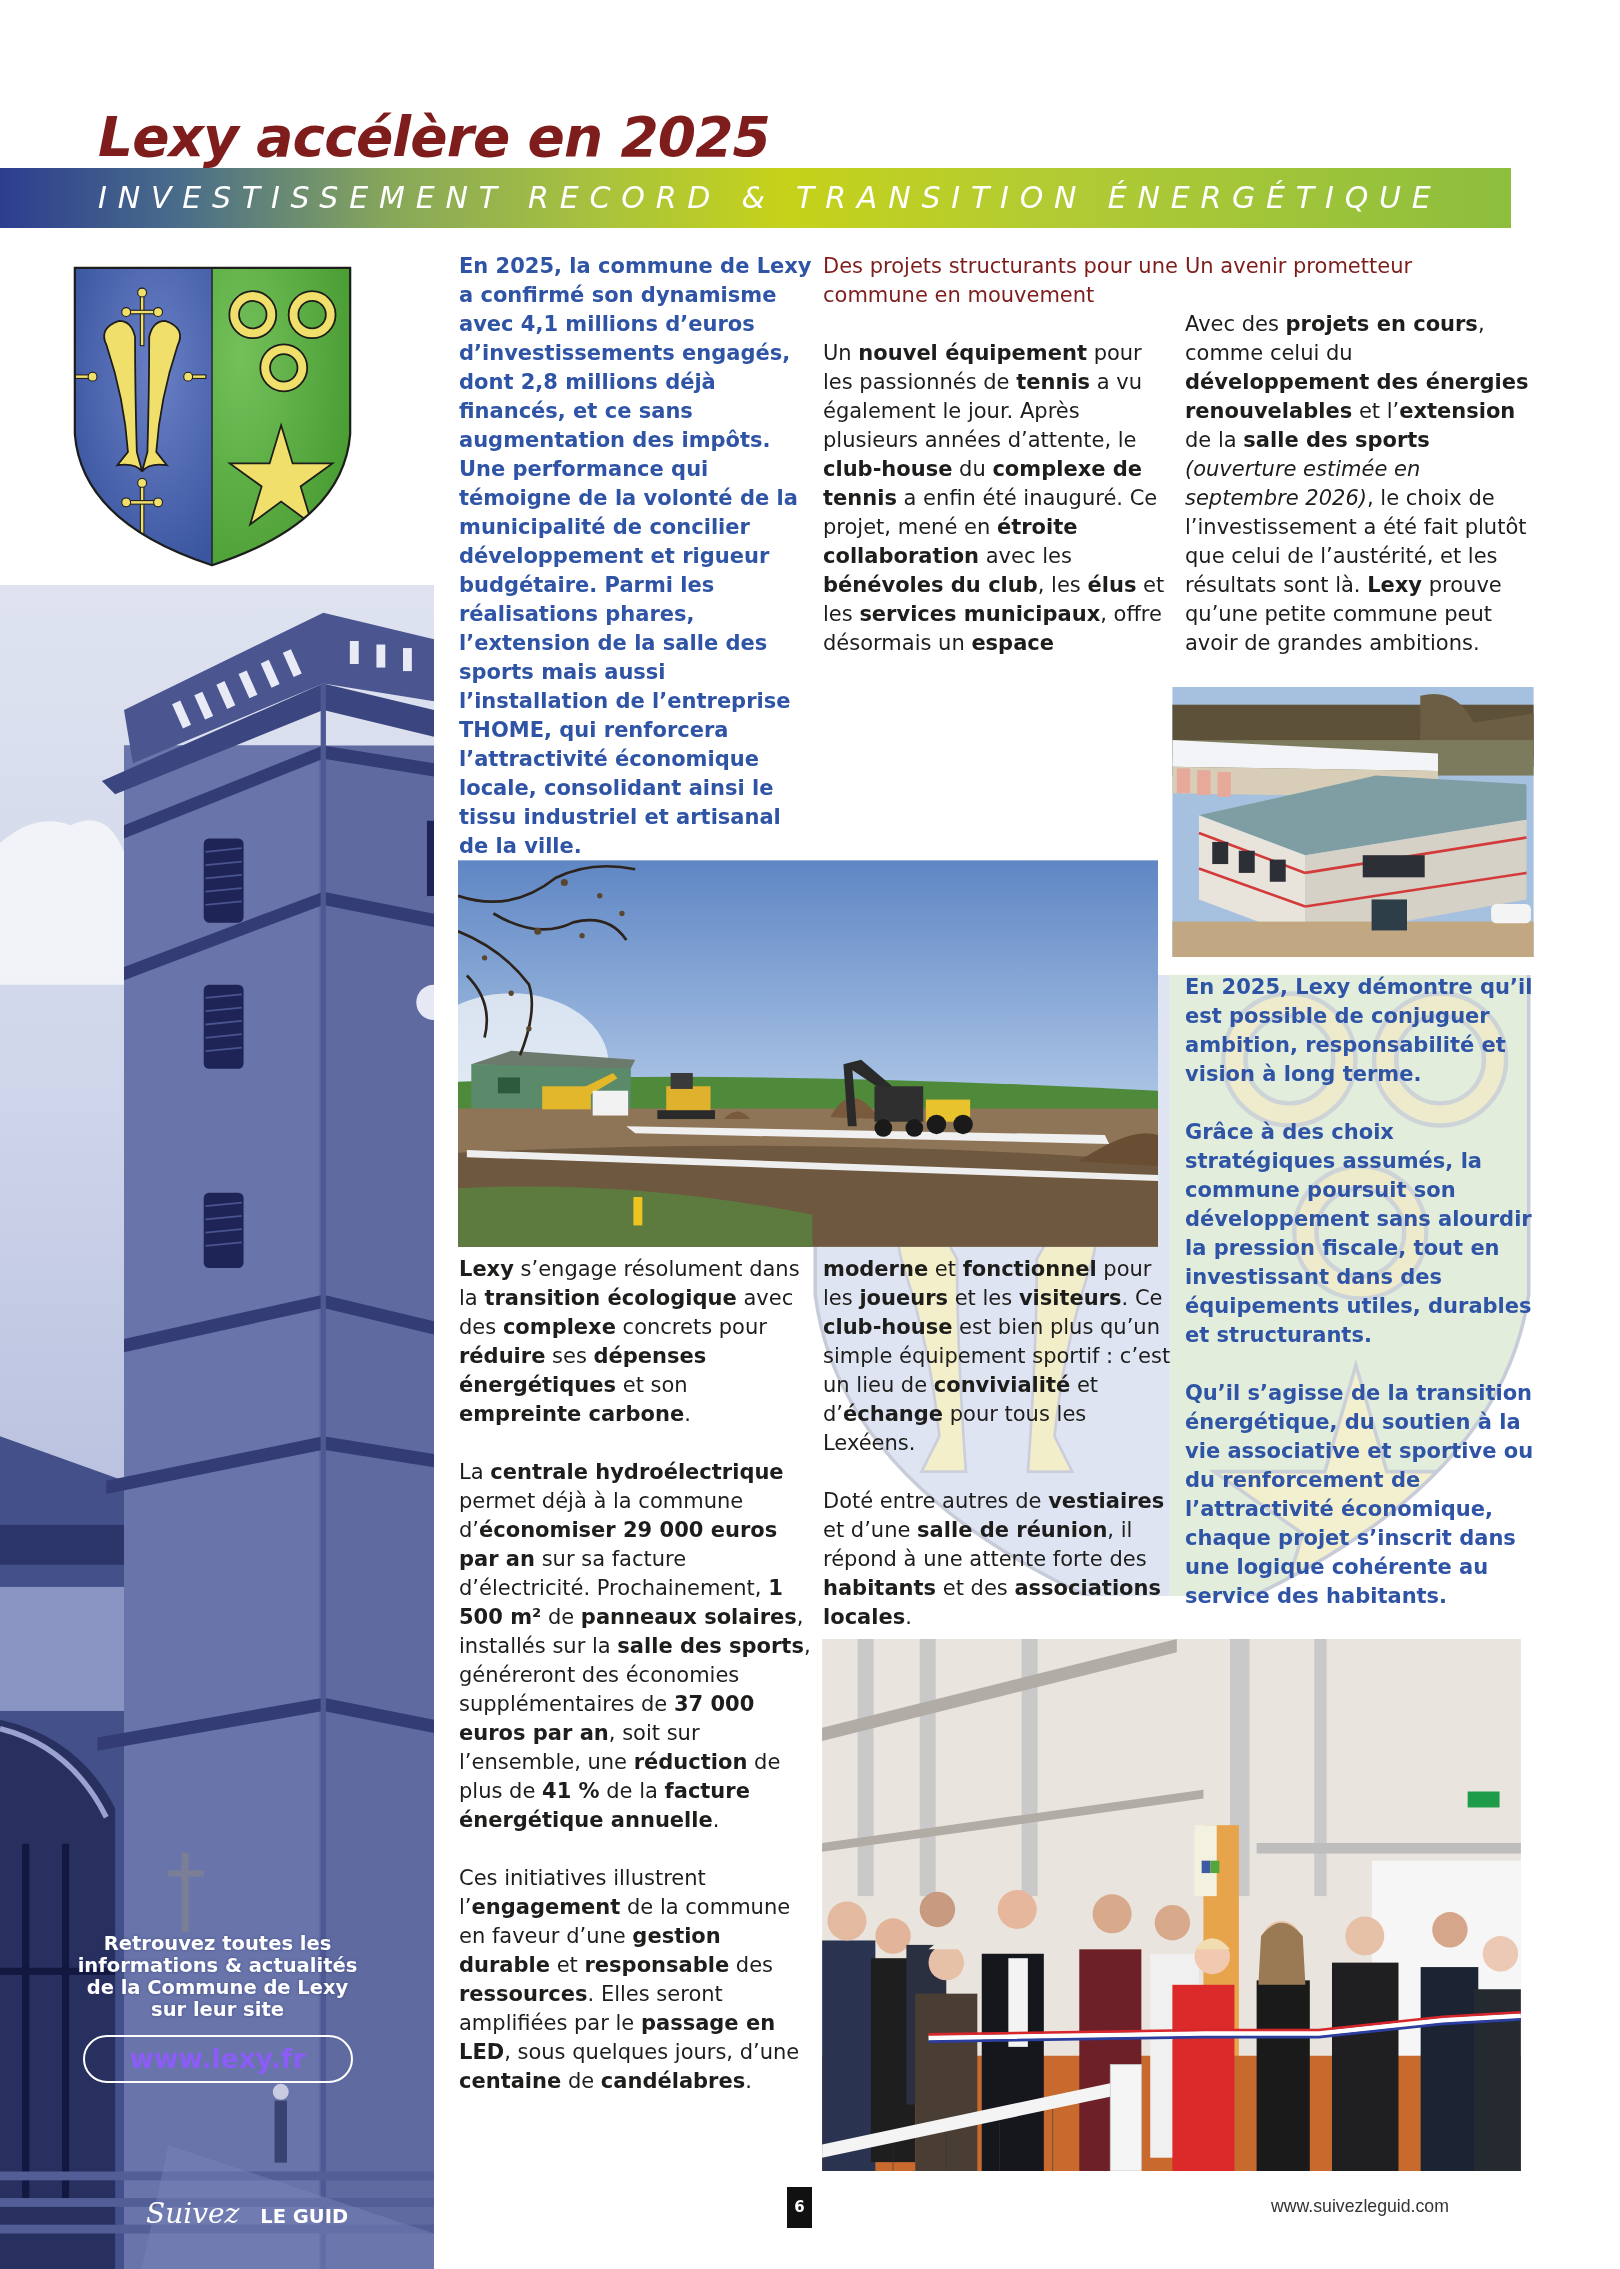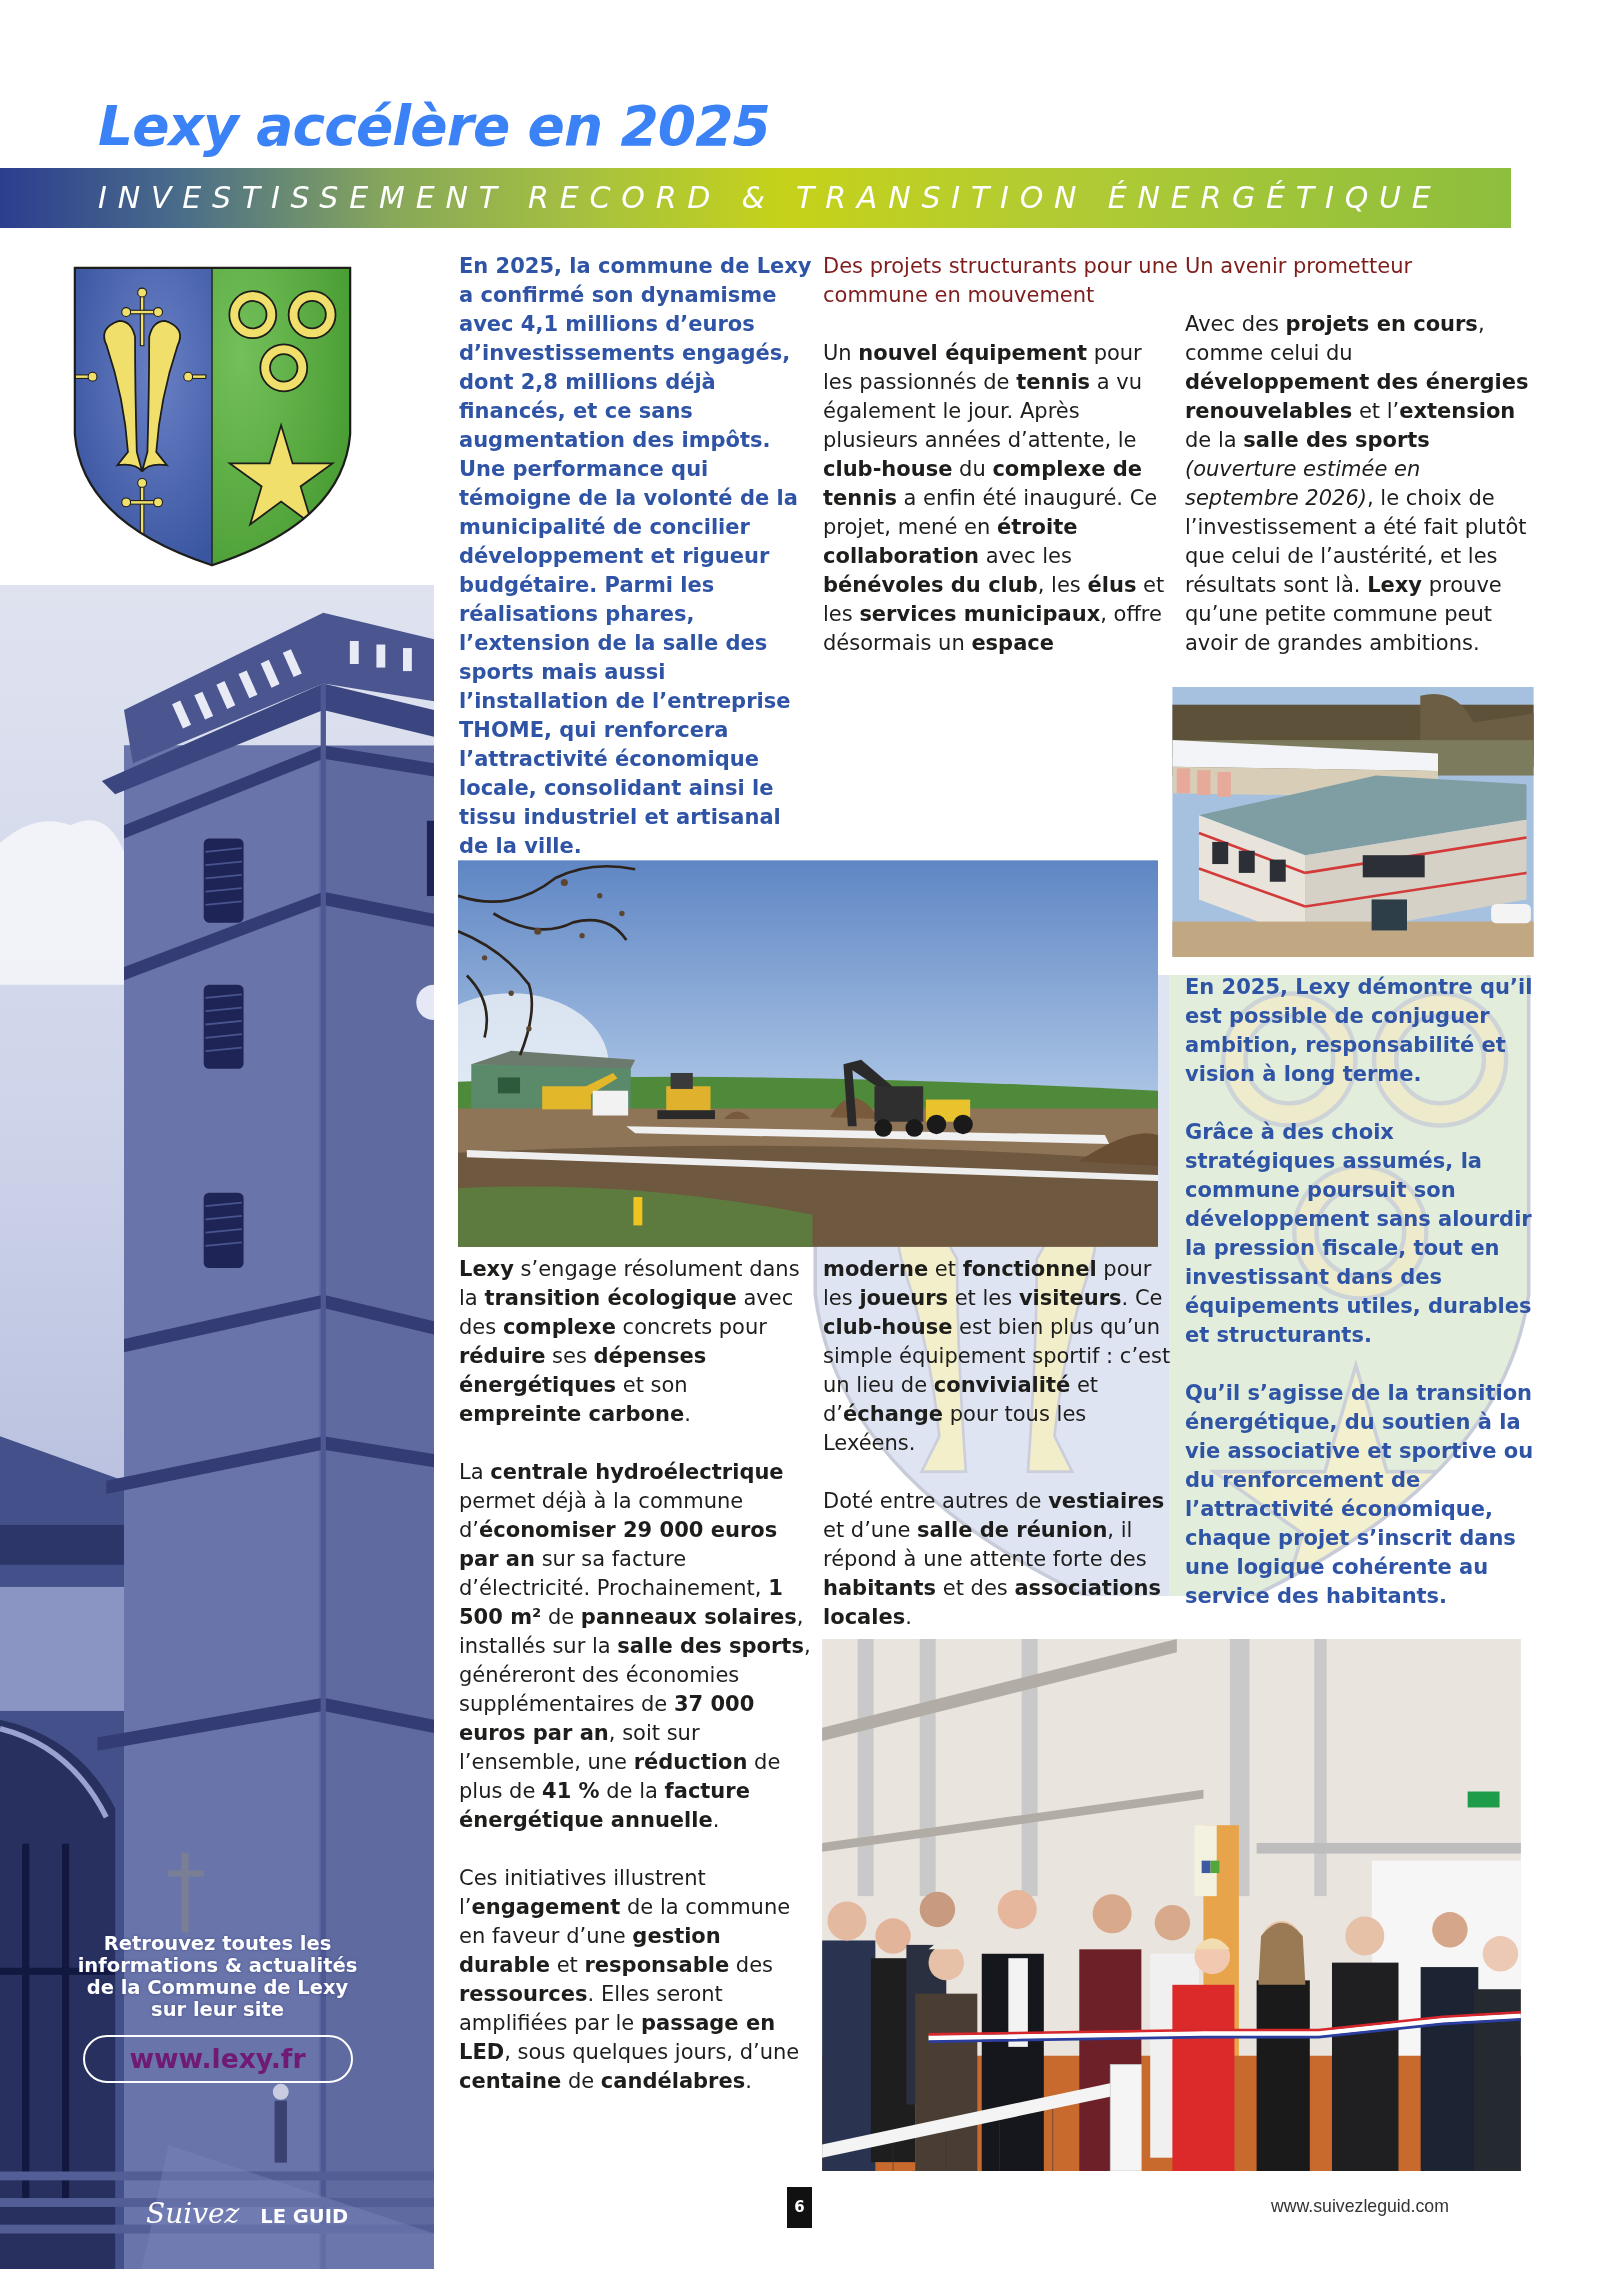--- a/index.html
+++ b/index.html
@@ -1,23 +1,23 @@
 <!DOCTYPE html>
 <html style="font-size:14px"><head>
 <meta charset="utf-8">
 <style>
   * { box-sizing: border-box; margin: 0; padding: 0; }
   html, body { width: 1621px; height: 2270px; background: #ffffff; overflow: hidden; }
   body { position: relative; font-family: "DejaVu Sans", sans-serif; color: #1d1d1b; }
 
   
   .main-title {
-    position: absolute; left: 98px; top: 99px;
+    position: absolute; left: 98px; top: 110px;
     font-family: "DejaVu Sans", sans-serif; font-style: italic; font-weight: bold;
-    font-size: 55px; letter-spacing: -0.9px; color: #3b82f6; line-height: 1;
+    font-size: 55px; letter-spacing: -0.9px; color: #7f1d1d; line-height: 1;
   }
   .subtitle-band {
     position: absolute; left: 0; top: 168px; width: 1511px; height: 60px;
     background: linear-gradient(90deg, #2c3d8f 0%, #4a6d8a 12%, #88a85a 26%, #a9c33c 40%, #c6d21a 52%, #b2cb34 70%, #8dbe3e 100%);
     font-style: italic;
   }
   .subtitle-text {
     position: absolute; left: 98px; top: 13.3px;
     font-family: "DejaVu Sans", sans-serif; font-size: 30px; color: #ffffff;
     letter-spacing: 10.8px; line-height: 34px; white-space: nowrap; font-weight: normal;
@@ -32,21 +32,21 @@
   .left-photo svg { position: absolute; left: 0; top: 0; }
 
   .site-promo { position: absolute; left: 71px; top: 1933px; width: 293px; text-align: center; }
   .site-promo-text {
     color: #ffffff; font-weight: bold; font-size: 19.5px; line-height: 22px;
     text-shadow: 0 0 2.7px rgba(40,50,110,0.6);
   }
   .site-link {
     display: block; margin: 14px auto 0; width: 270px; height: 48px;
     border: 2.7px solid #ffffff; border-radius: 25px;
-    color: #701a75; font-weight: bold; font-size: 26.6px; line-height: 43px; text-align: center;
+    color: #8b5cf6; font-weight: bold; font-size: 26.6px; line-height: 43px; text-align: center;
     text-decoration: none;
   }
   .guide-logo {
     position: absolute; left: 146px; top: 2197px; color: #ffffff; white-space: nowrap;
   }
   .guide-logo .script { font-family: "DejaVu Serif", serif; font-style: italic; font-size: 28px; }
   .guide-logo .brand { font-weight: bold; font-size: 19.5px; margin-left: 21px; }
 
   
   .col { position: absolute; font-size: 21px; line-height: 29px; }

